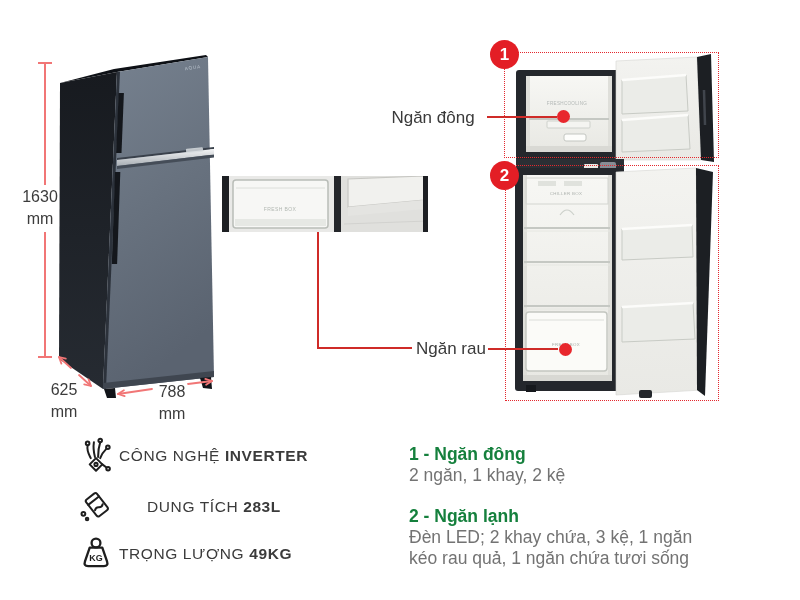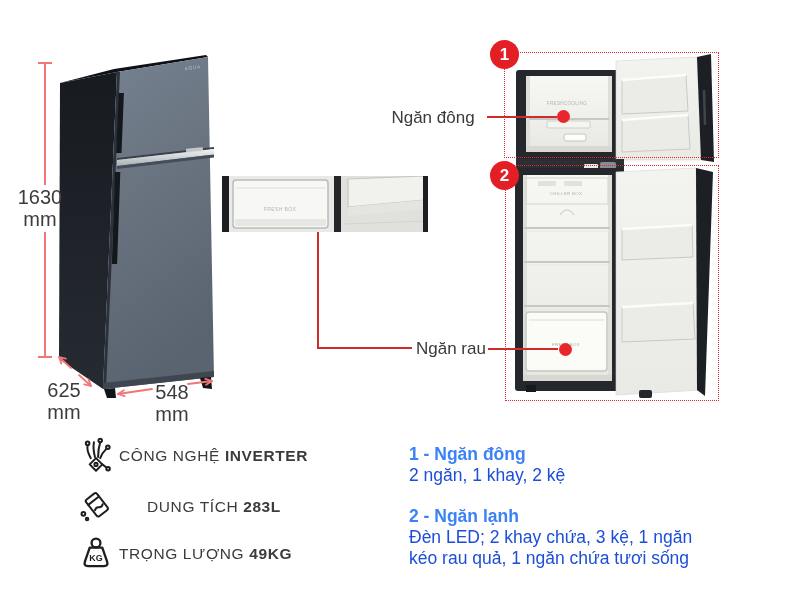--- a/index.html
+++ b/index.html
@@ -1,31 +1,31 @@
 <!DOCTYPE html>
 <html><head>
 <meta charset="utf-8">
 <style>
   html,body{margin:0;padding:0;}
   .page{position:relative;width:800px;height:600px;background:#ffffff;font-family:"Liberation Sans",sans-serif;overflow:hidden;}
   .abs{position:absolute;}
   .dim-line{position:absolute;background:#f17676;}
-  .dim-label{position:absolute;text-align:center;font-size:20px;line-height:22px;color:#3c3c3c;}
+  .dim-label{position:absolute;text-align:center;font-size:16px;line-height:22px;color:#3c3c3c;}
   .callout-label{position:absolute;font-size:17px;color:#3a3a3a;}
   .connector{position:absolute;background:#cf2b28;}
   .dot{position:absolute;width:13px;height:13px;border-radius:50%;background:#e8272d;}
   .marker{position:absolute;width:29px;height:29px;border-radius:50%;background:#e31e25;color:#fff;font-weight:bold;font-size:17px;display:flex;align-items:center;justify-content:center;}
   .dashed-rect{position:absolute;border:1px dotted #e4282e;}
   .spec-row{position:absolute;left:75px;display:flex;align-items:center;}
   .spec-icon{width:42px;height:42px;flex:0 0 42px;}
   .spec-text{margin-left:2px;font-size:15.5px;letter-spacing:0.6px;color:#3b3b3b;white-space:nowrap;}
   .spec-value{font-weight:700;}
   .legend{position:absolute;left:409px;top:444px;width:300px;}
-  .legend-title{color:#3b82f6;font-weight:bold;font-size:17.5px;line-height:21px;}
-  .legend-desc{color:#1d4ed8;font-size:17.5px;line-height:21px;}
+  .legend-title{color:#15803d;font-weight:bold;font-size:17.5px;line-height:21px;}
+  .legend-desc{color:#737373;font-size:17.5px;line-height:21px;}
   .legend-item+.legend-item{margin-top:20px;}
 </style>
 </head>
 <body>
 
 <div class="page">
 
   <svg class="abs" style="left:50px;top:48px;" width="170" height="355" viewBox="0 0 170 355">
     <defs>
       <linearGradient id="gradFront" x1="0" y1="0" x2="0.25" y2="1">
@@ -77,21 +77,21 @@
       <line x1="133" y1="34" x2="157" y2="31"></line>
       <polyline points="69.7,46.1 63,44 68.9,40.2"></polyline>
       <polyline points="150.3,28.9 157,31 151.1,34.7"></polyline>
     </g>
   </svg>
   <div class="dim-label" style="left:32px;top:379px;width:64px;">
     <div>625</div>
     <div>mm</div>
   </div>
   <div class="dim-label" style="left:140px;top:381px;width:64px;">
-    <div>548</div>
+    <div>788</div>
     <div>mm</div>
   </div>
 
   <svg class="abs" style="left:222px;top:176px;" width="206" height="56" viewBox="0 0 206 56">
     <rect x="0" y="0" width="206" height="56" fill="#e9e9e7"></rect>
     <rect x="118" y="0" width="88" height="56" fill="#e0e0dd"></rect>
     <rect x="0" y="0" width="7" height="56" fill="#1d1f23"></rect>
     <rect x="11" y="4" width="95" height="48" rx="3" fill="#f7f7f5" stroke="#b9bdb8" stroke-width="1.5"></rect>
     <line x1="14" y1="12" x2="103" y2="12" stroke="#dcdeda" stroke-width="1"></line>
     <text x="58" y="35" text-anchor="middle" font-size="5" fill="#b2b8b2" letter-spacing="0.4">FRESH BOX</text>

